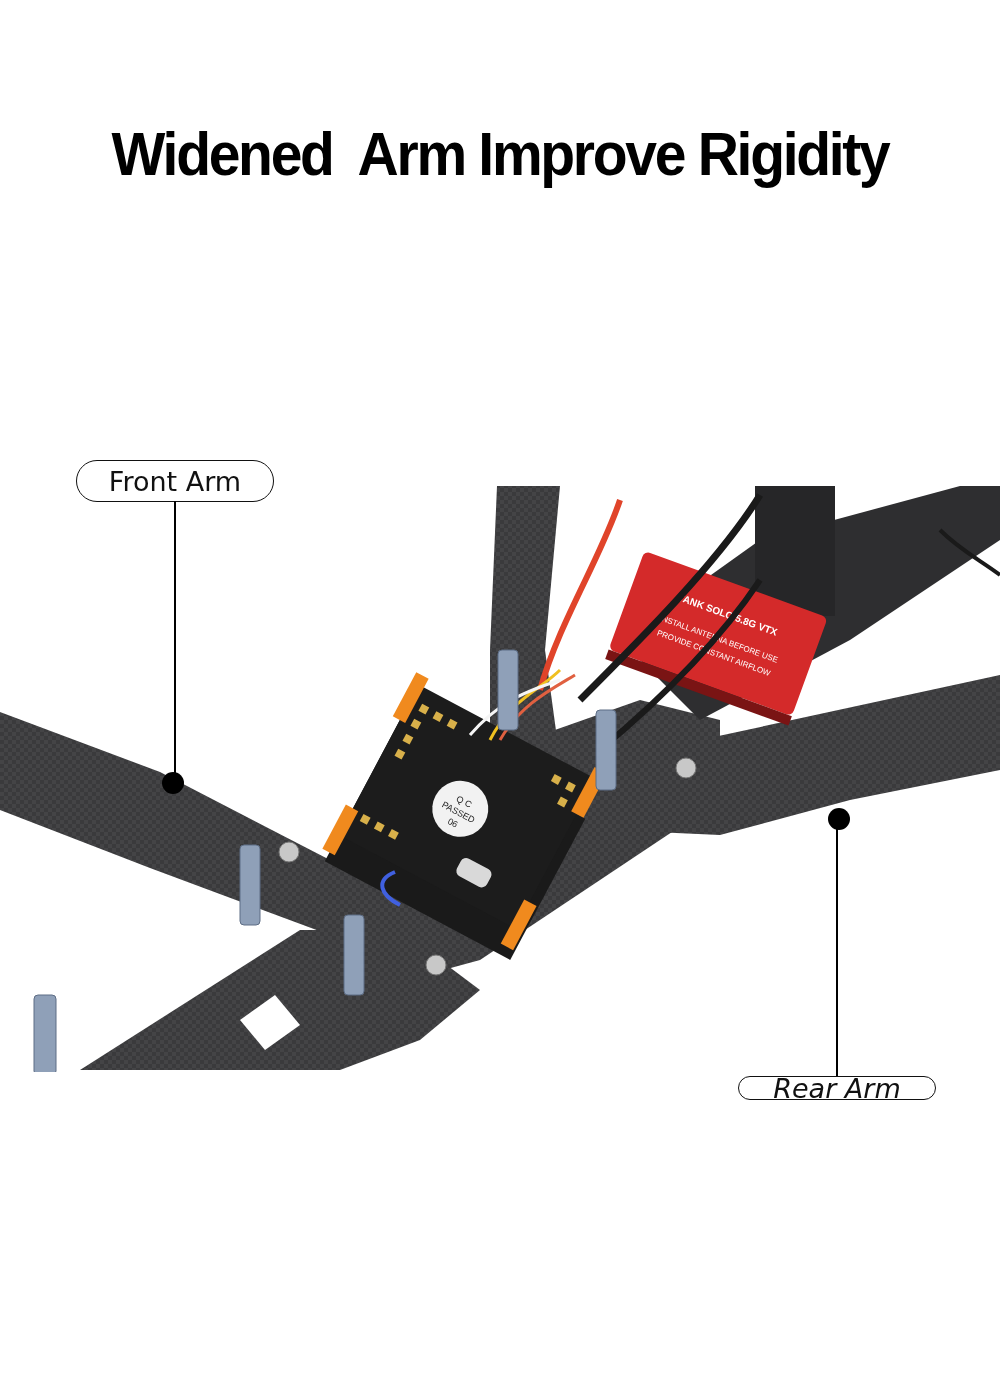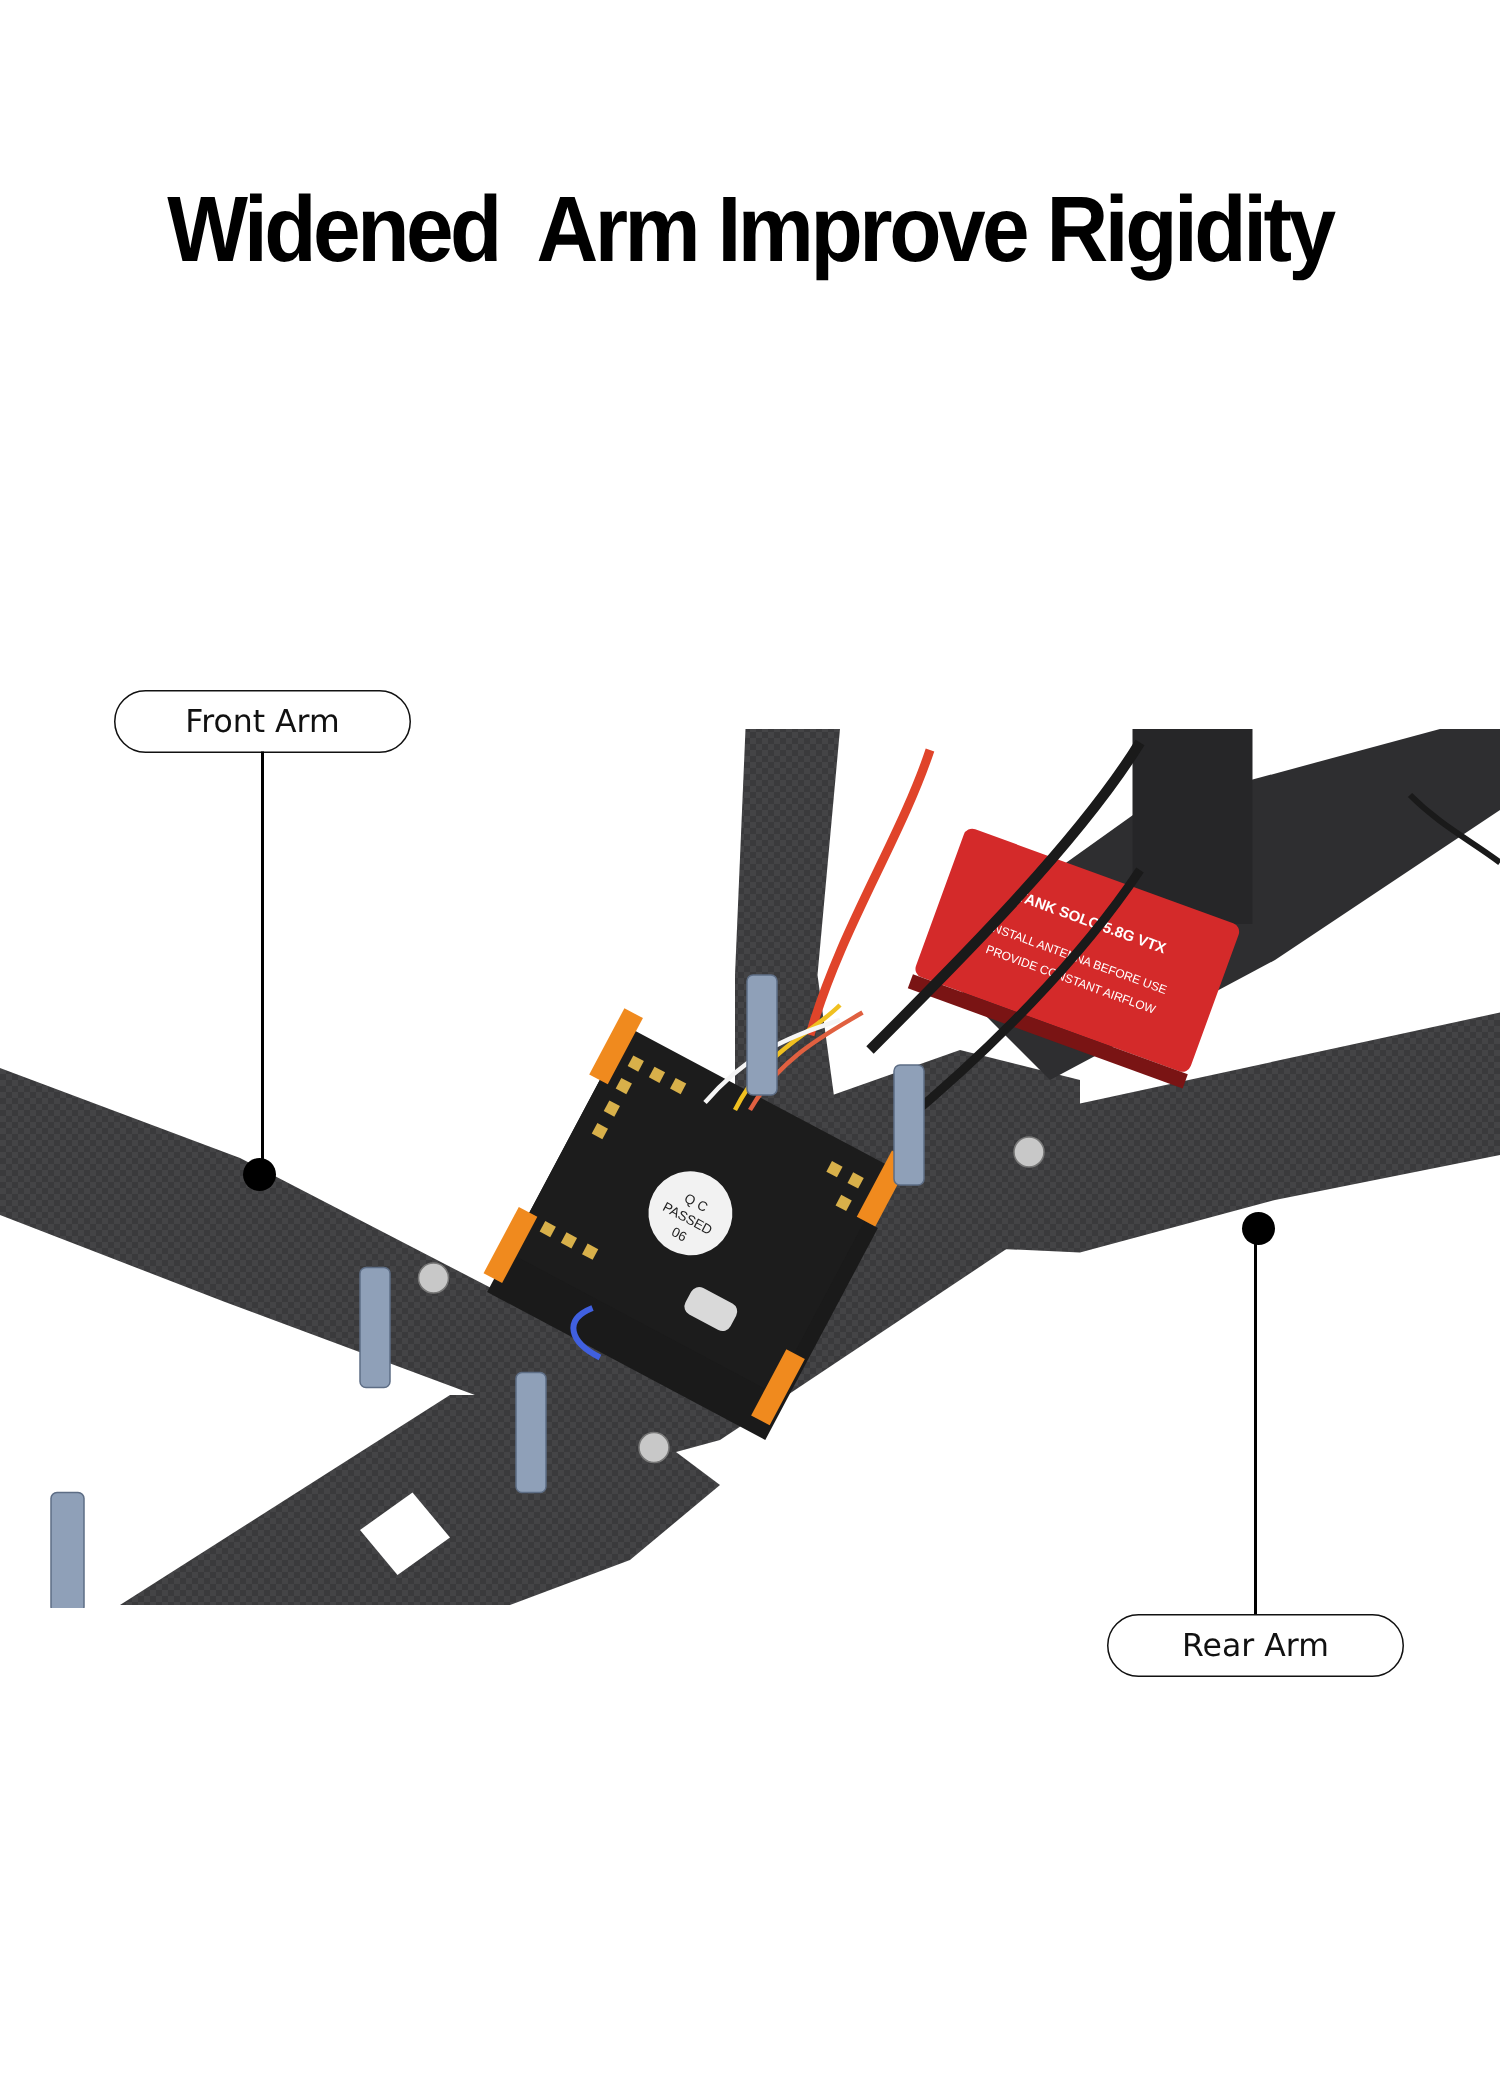--- a/index.html
+++ b/index.html
@@ -1,21 +1,21 @@
 <!DOCTYPE html>
 <html><head>
 <meta charset="utf-8">
 <style>
   html, body { margin:0; padding:0; background:#ffffff; }
   body { width:1000px; height:1400px; position:relative; overflow:hidden; font-family:"Liberation Sans", sans-serif; }
   .title { position:absolute; left:0; top:118px; width:1000px; text-align:center; font-family:"Liberation Sans", sans-serif; font-weight:700; font-size:62px; letter-spacing:-2.5px; color:#000; transform:scaleX(0.92); transform-origin:center; white-space:pre; }
   .photo { position:absolute; left:0; top:484px; width:1000px; height:588px; }
-  .callout { position:absolute; border:1.5px solid #111; border-radius:22px; background:#fff; display:flex; align-items:center; justify-content:center; font-family:"DejaVu Sans", sans-serif; font-size:21px; color:#111; box-sizing:border-box; }
+  .callout { position:absolute; border:1.5px solid #111; border-radius:22px; background:#fff; display:flex; align-items:center; justify-content:center; font-family:"DejaVu Sans", sans-serif; font-size:27px; color:#111; box-sizing:border-box; }
   .c-front { left:76px; top:460px; width:198px; height:42px; }
-  .c-rear { left:738px; top:1076px; width:198px; height:42px; }
+  .c-rear { left:738px; top:1076px; width:198px; height:24px;font-style:italic; }
   .leader { position:absolute; background:#000; width:2px; }
   .dot { position:absolute; width:22px; height:22px; border-radius:50%; background:#000; }
 </style>
 </head>
 <body>
 
 <div class="title">Widened  Arm Improve Rigidity</div>
 
 <div class="photo">
   <svg width="1000" height="588" viewBox="0 484 1000 588" xmlns="http://www.w3.org/2000/svg">

